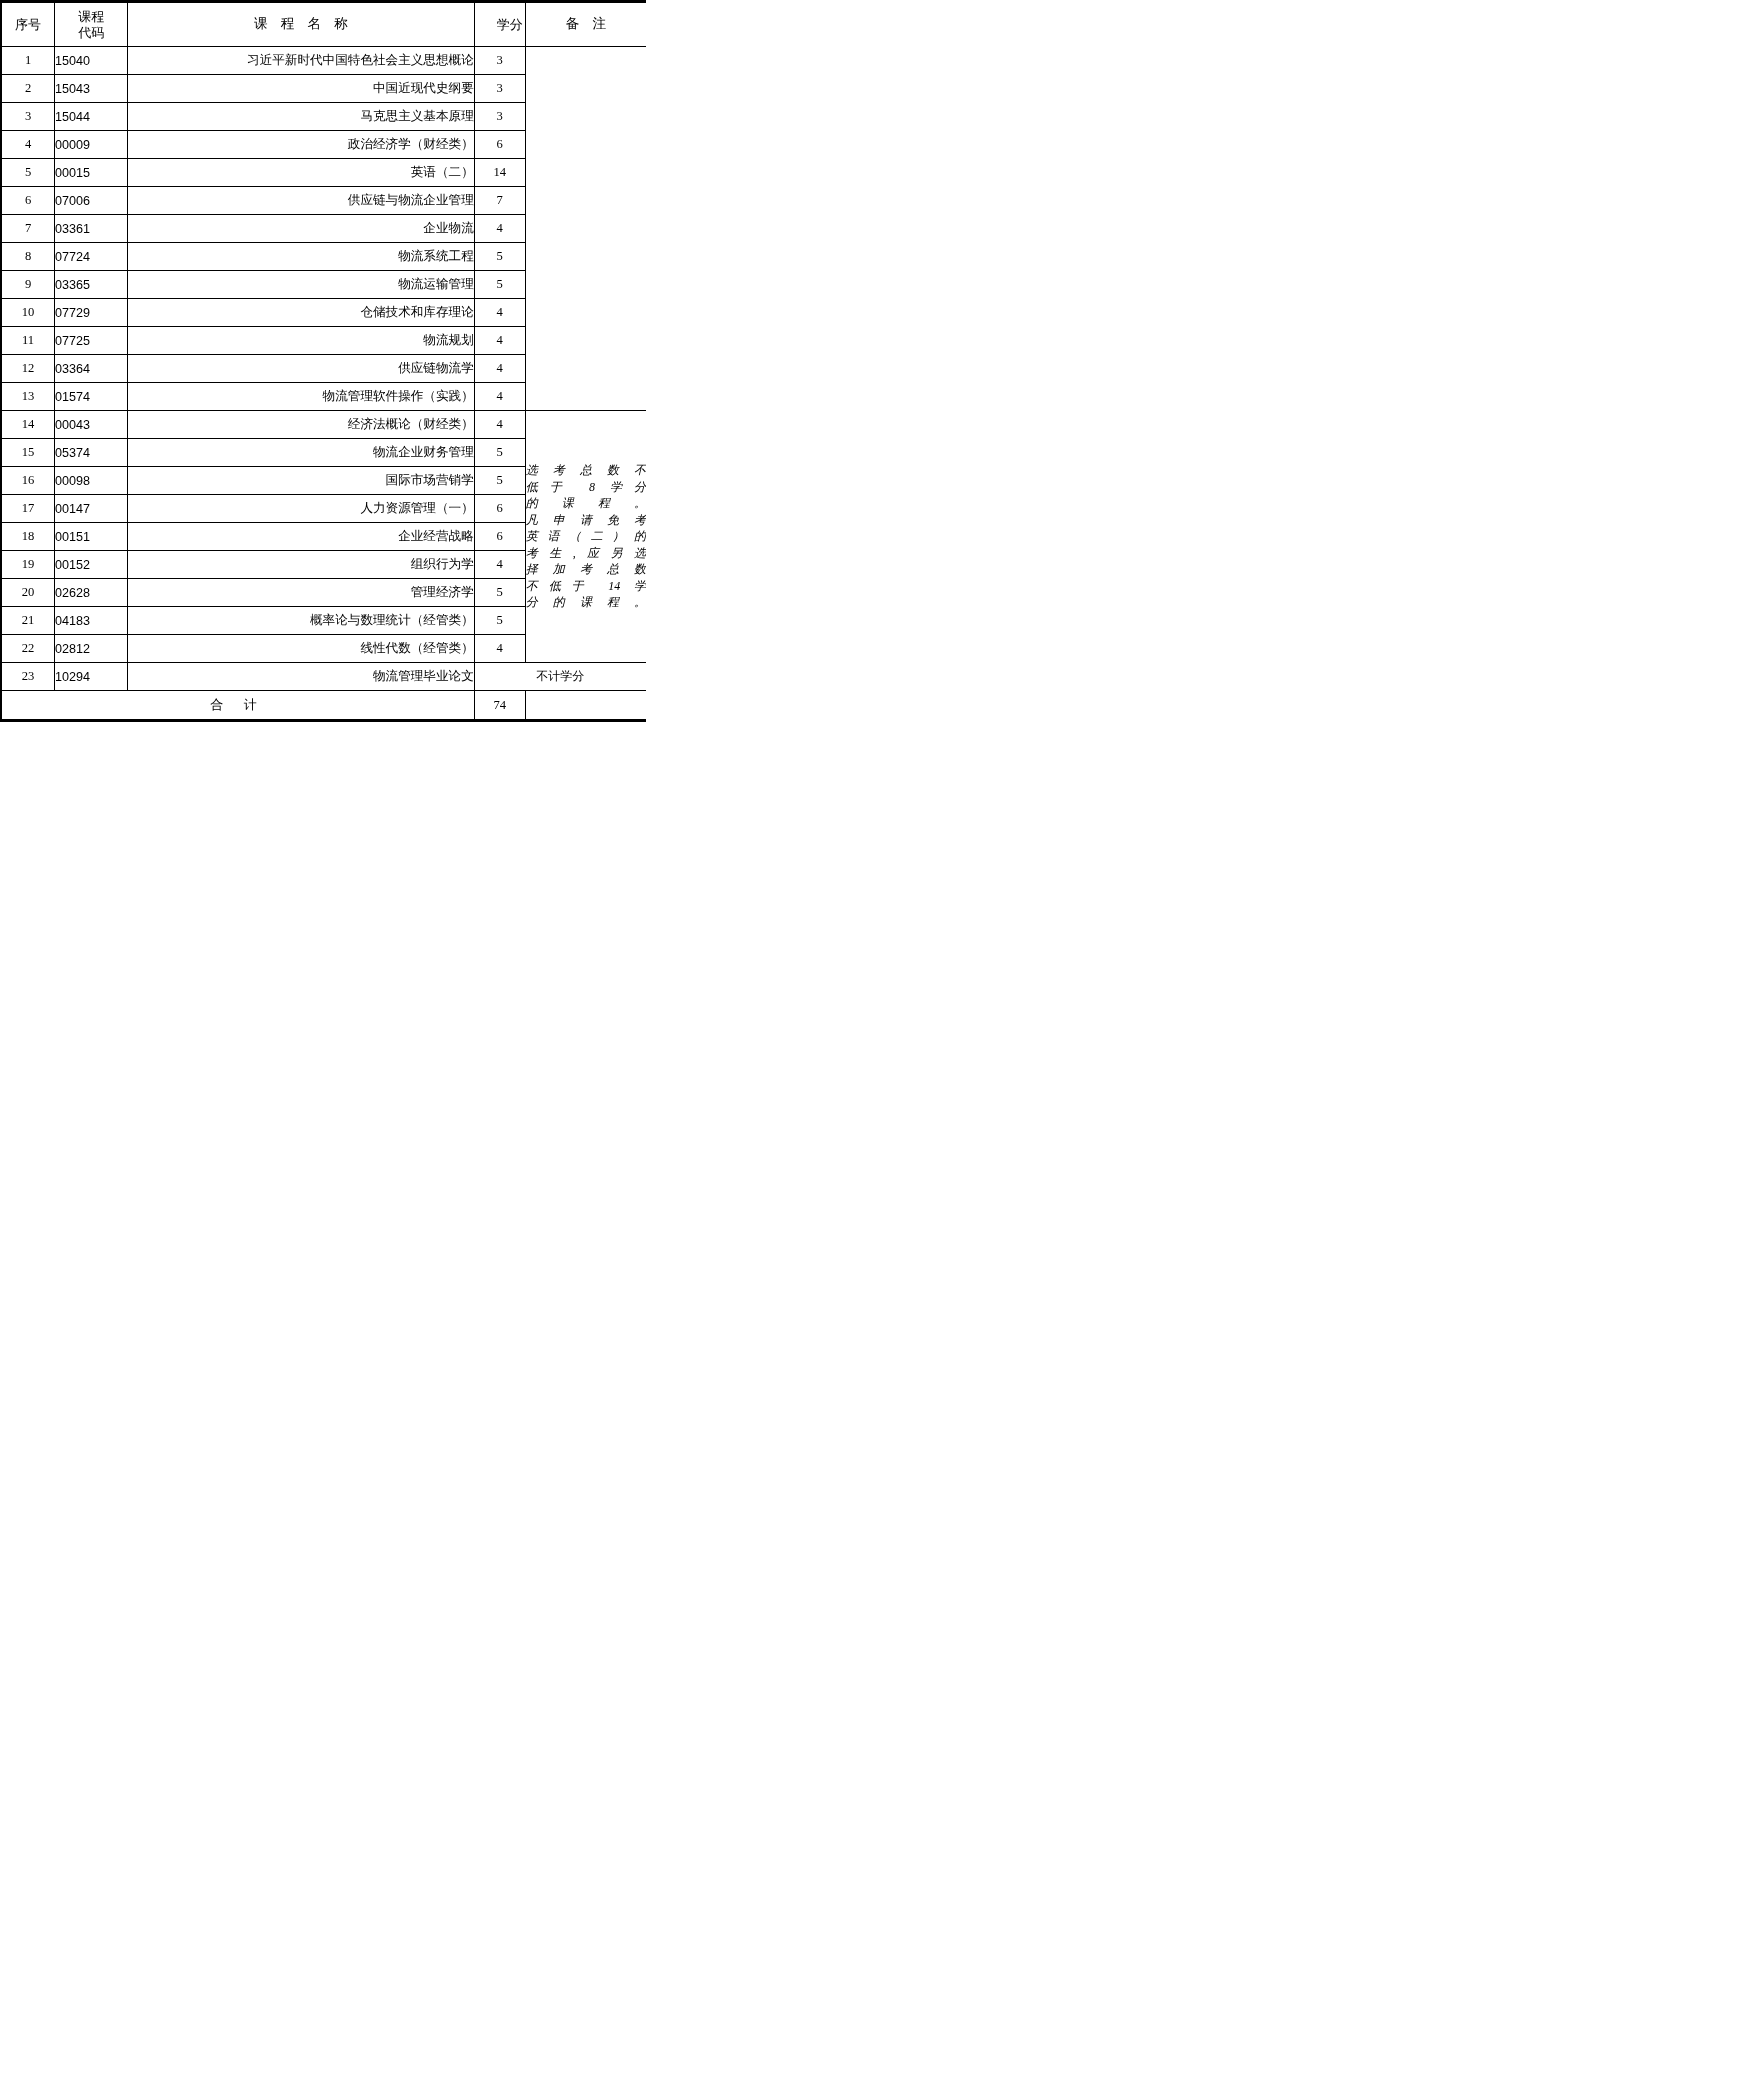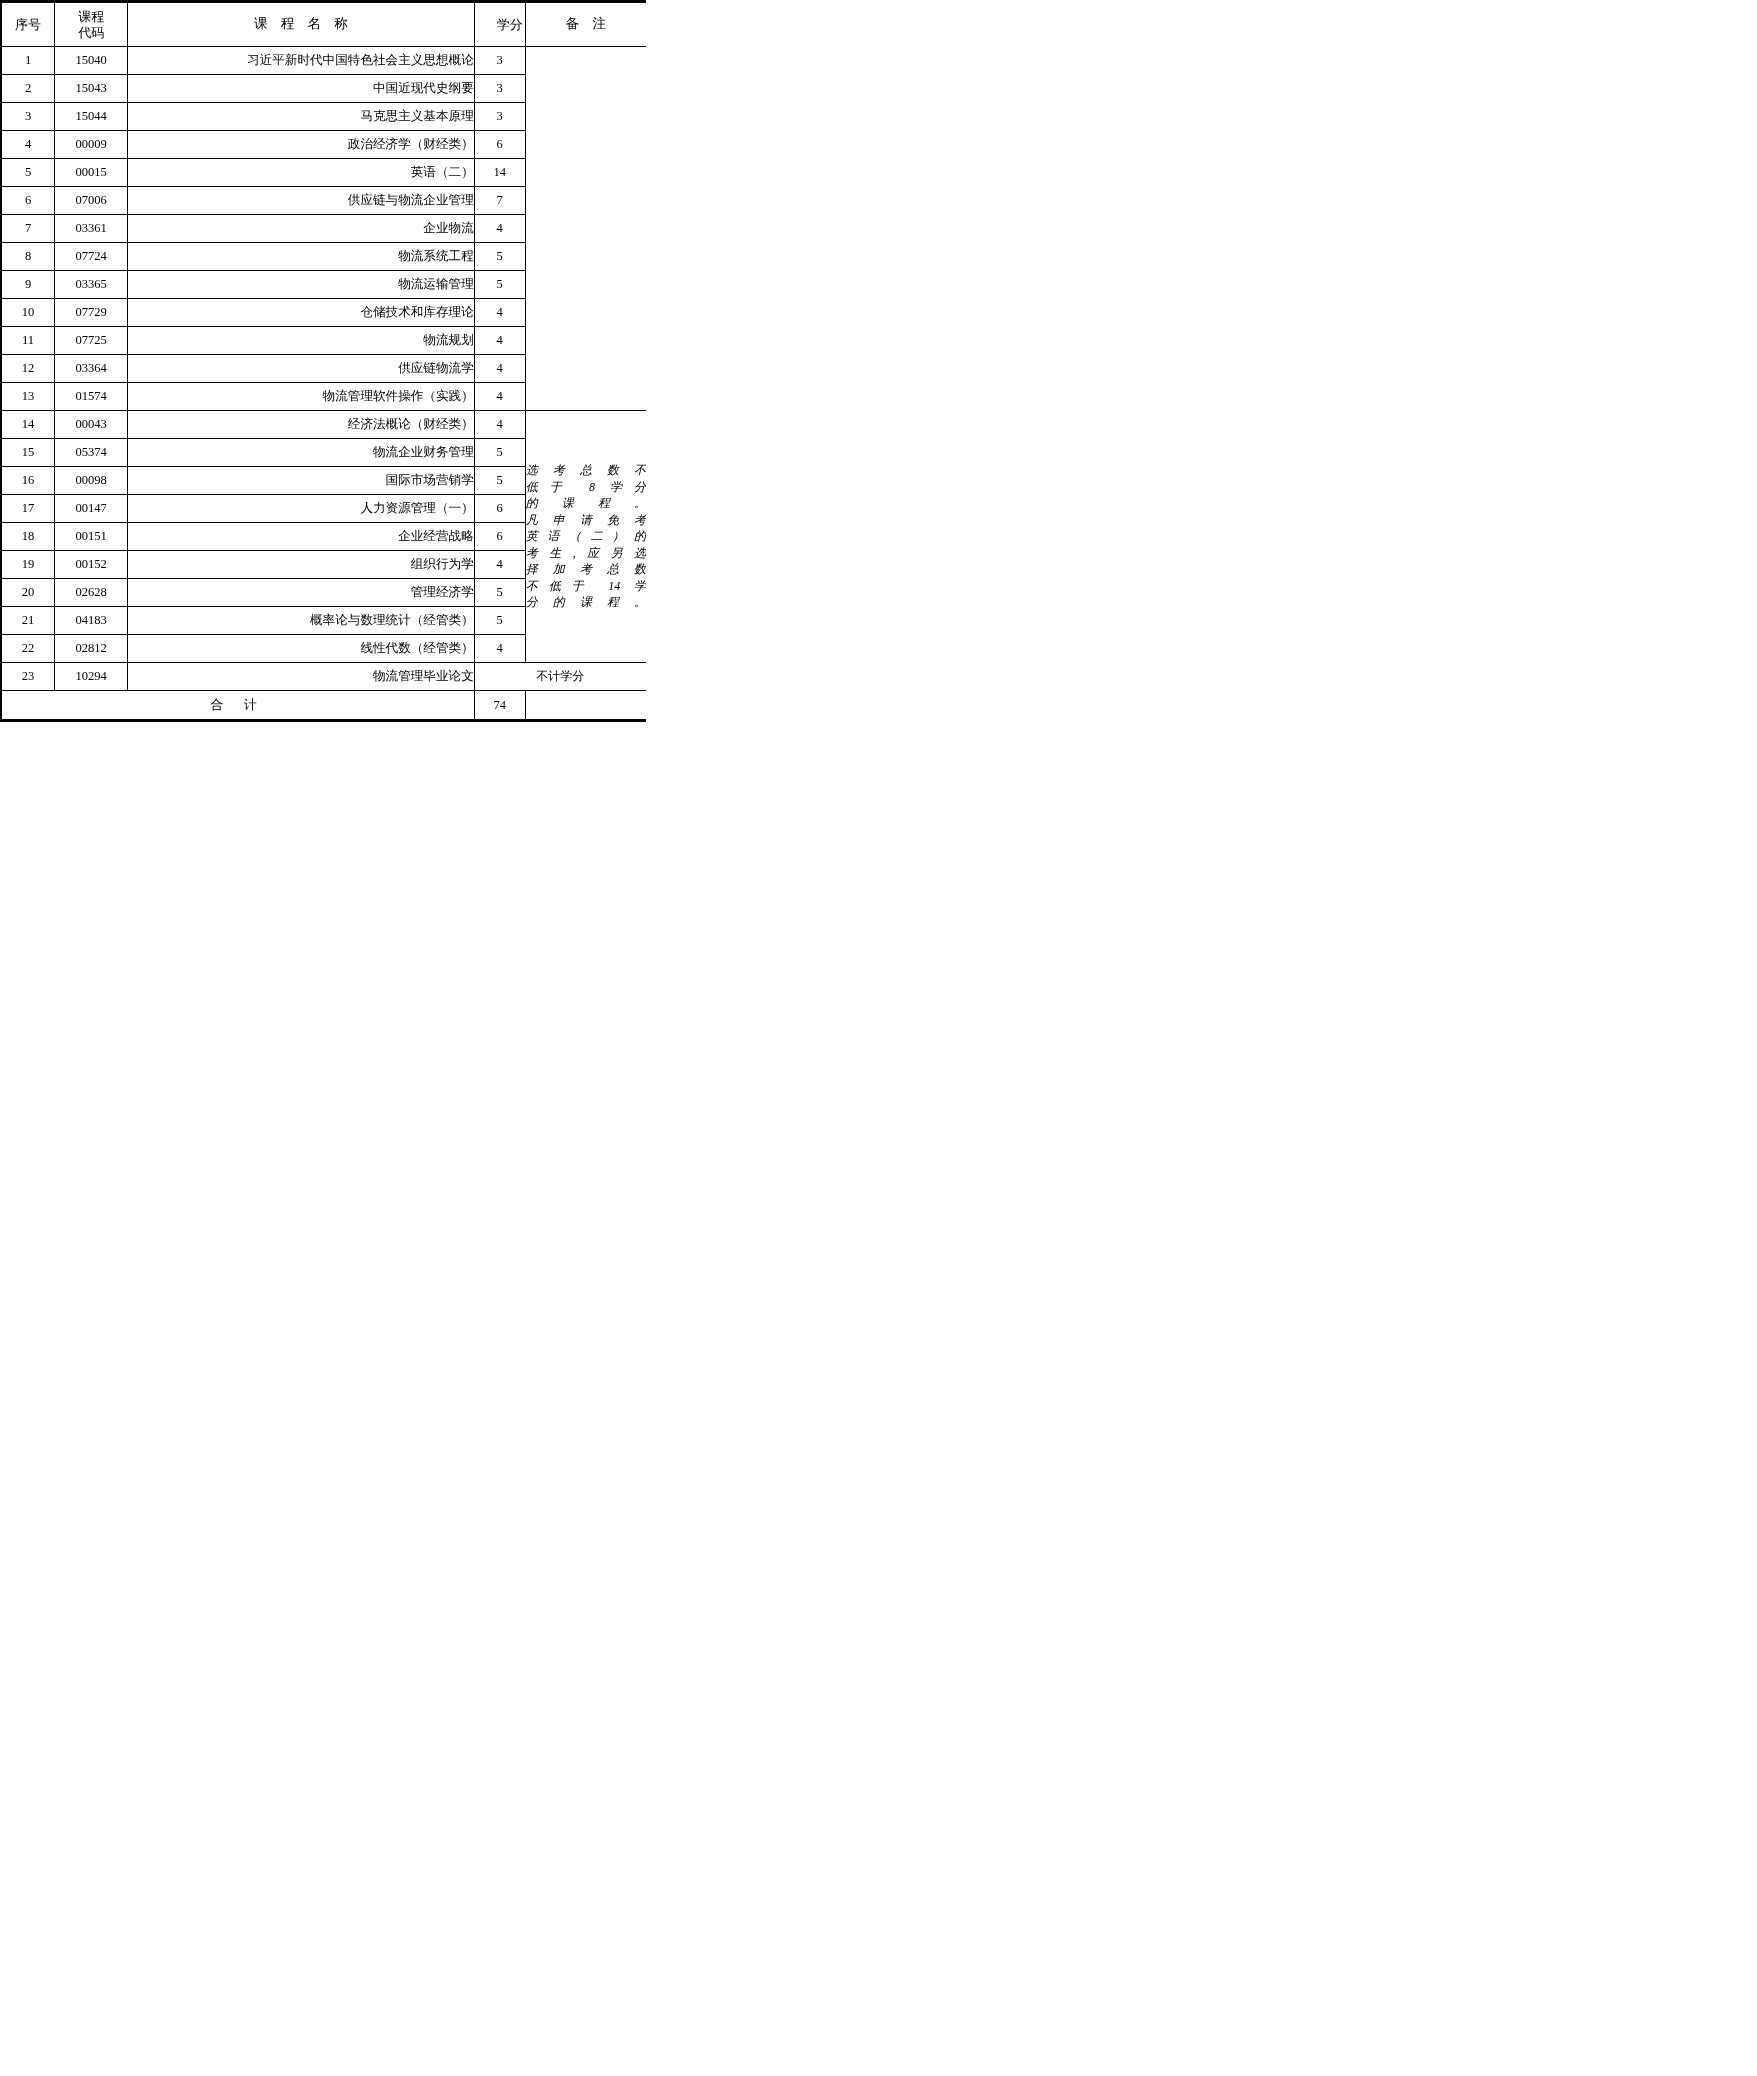--- a/index.html
+++ b/index.html
@@ -71,23 +71,22 @@
   .hdr .h-code .ln { display: block; }
 
   
   tr.row td { height: 27px; }
   td.seq {
     text-align: center;
     font-size: 12.6px;
     font-family: "Liberation Serif", "DejaVu Serif", serif;
   }
   td.code {
-    text-align: center;
-    font-size: 12.6px;
-    font-family: Liberation Serif, serif;
+    font-size: 12.6px;
+    font-family: Liberation Sans, sans-serif;
   }
   td.name {
     text-align: right;
     font-size: 12.6px;
     padding-left: 9.2px;
   }
   td.credit {
     text-align: center;
     font-size: 12.6px;
   }

